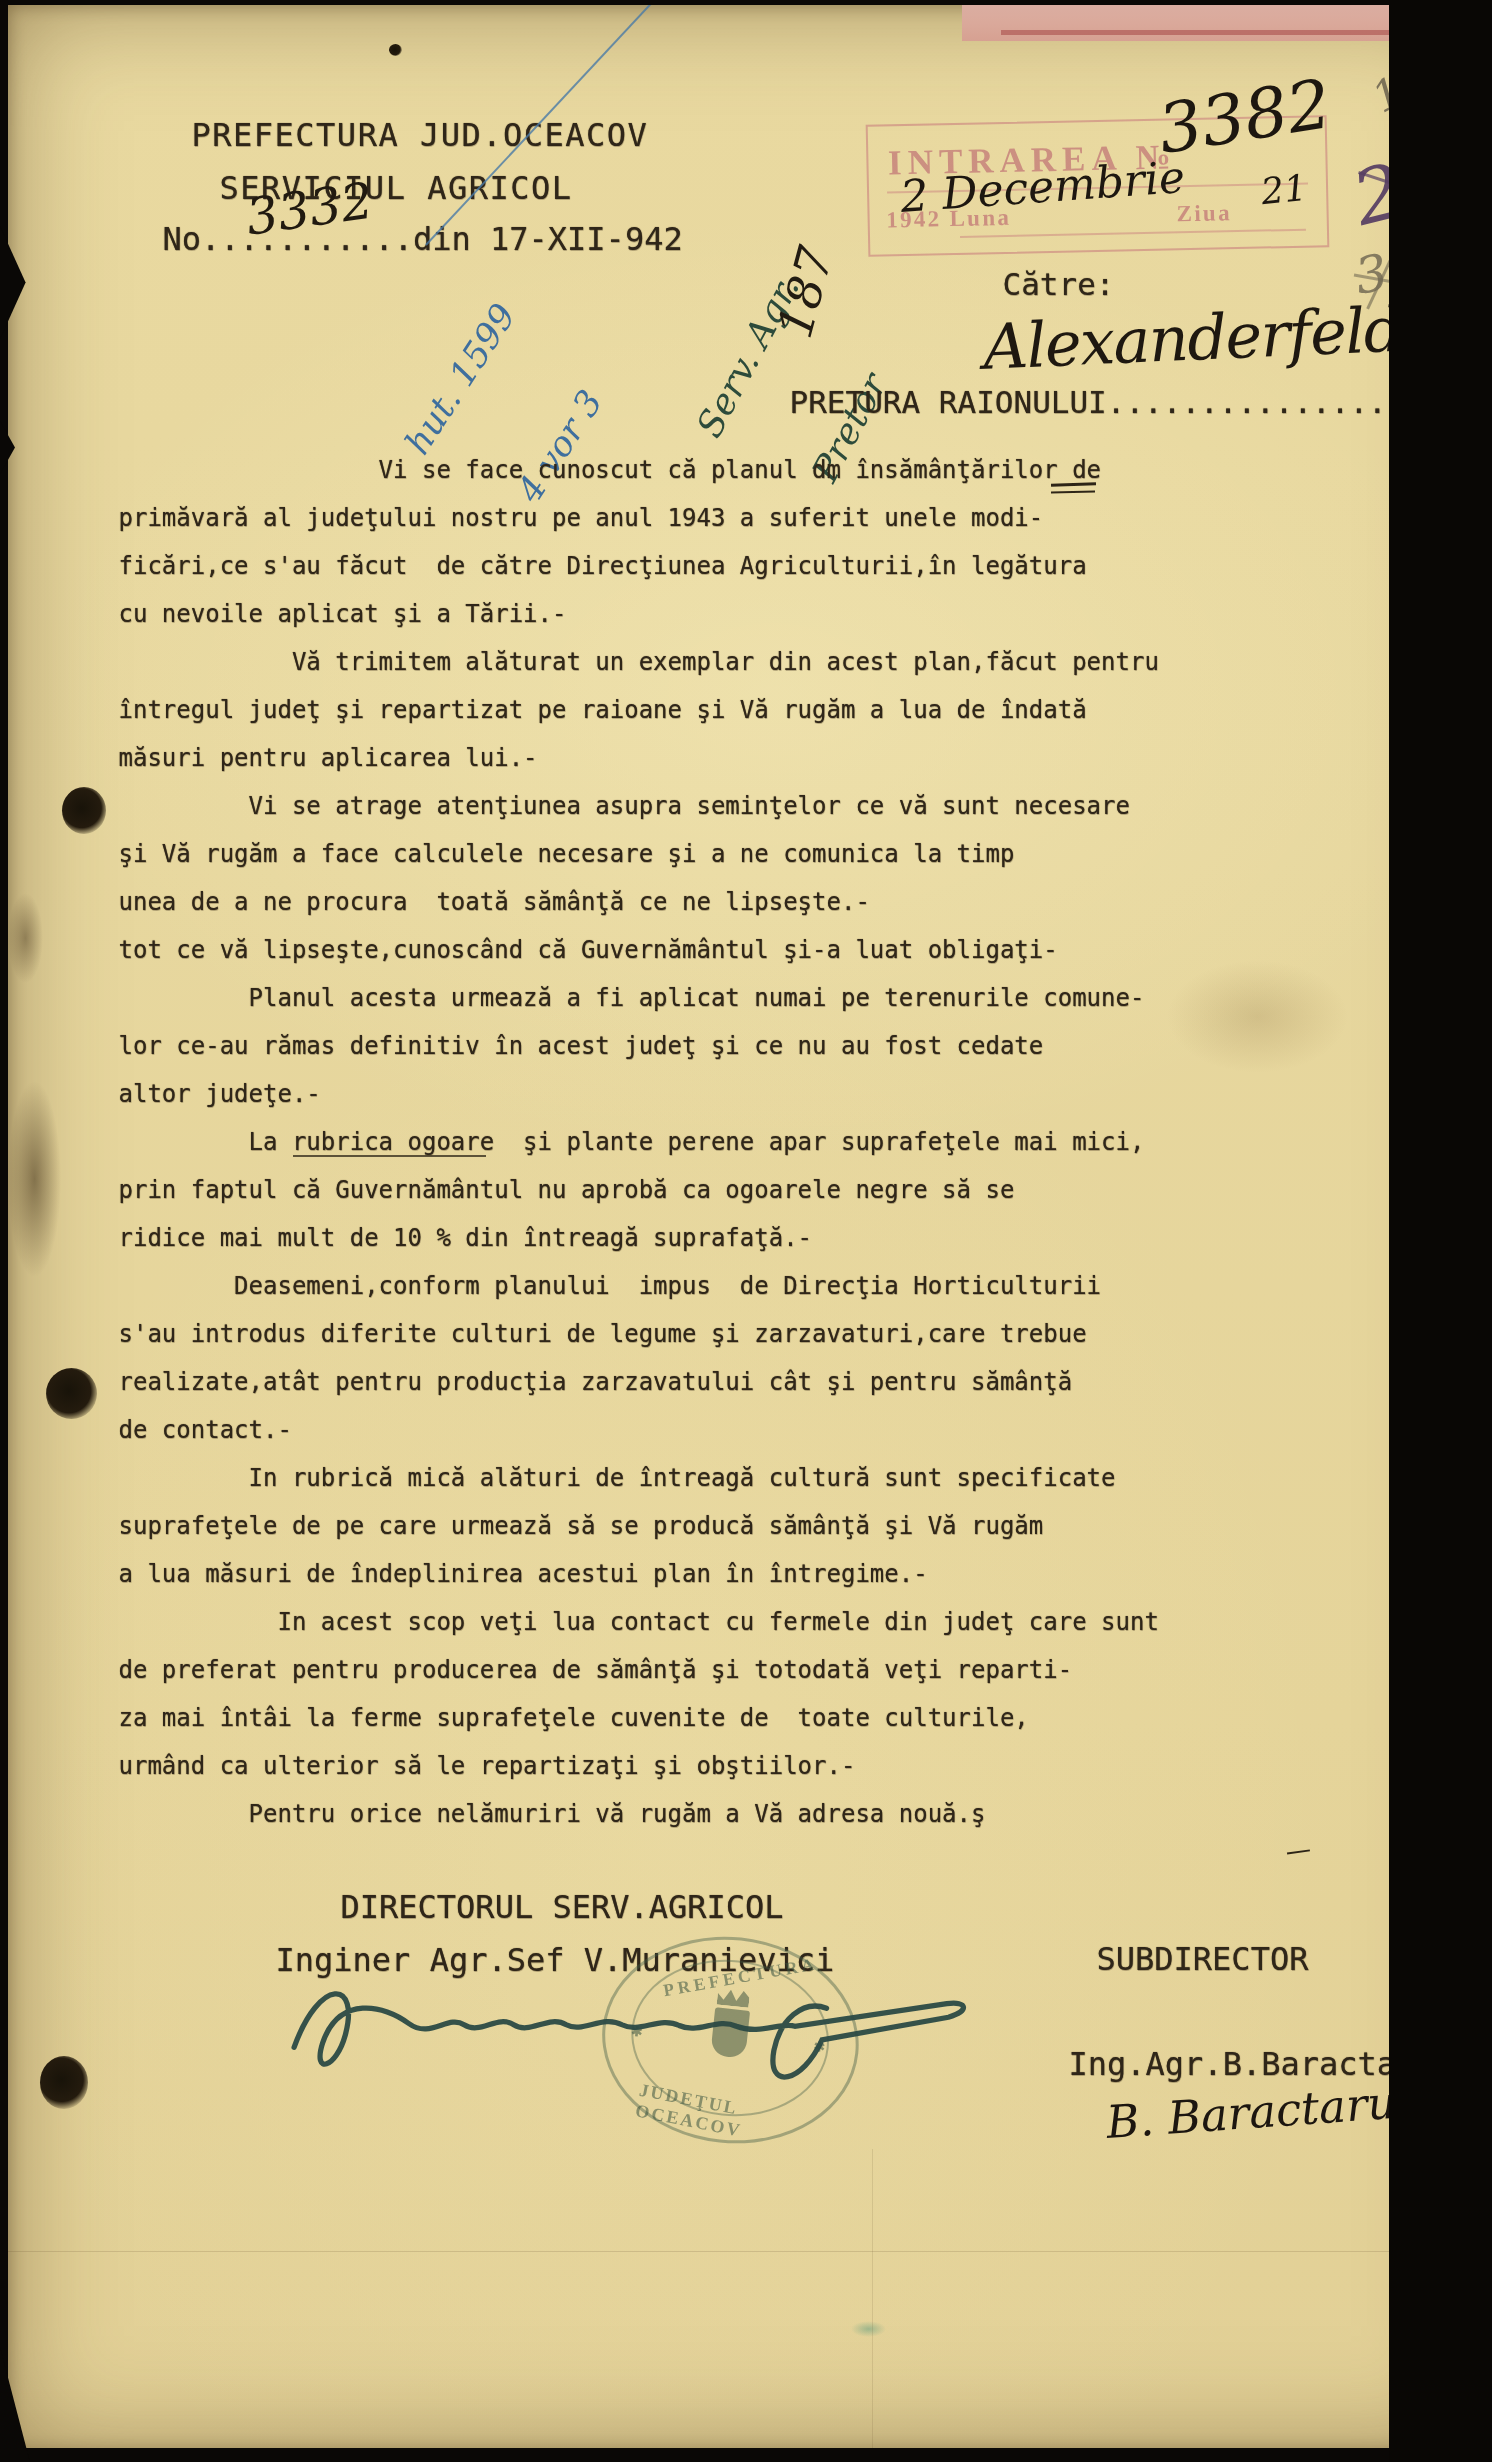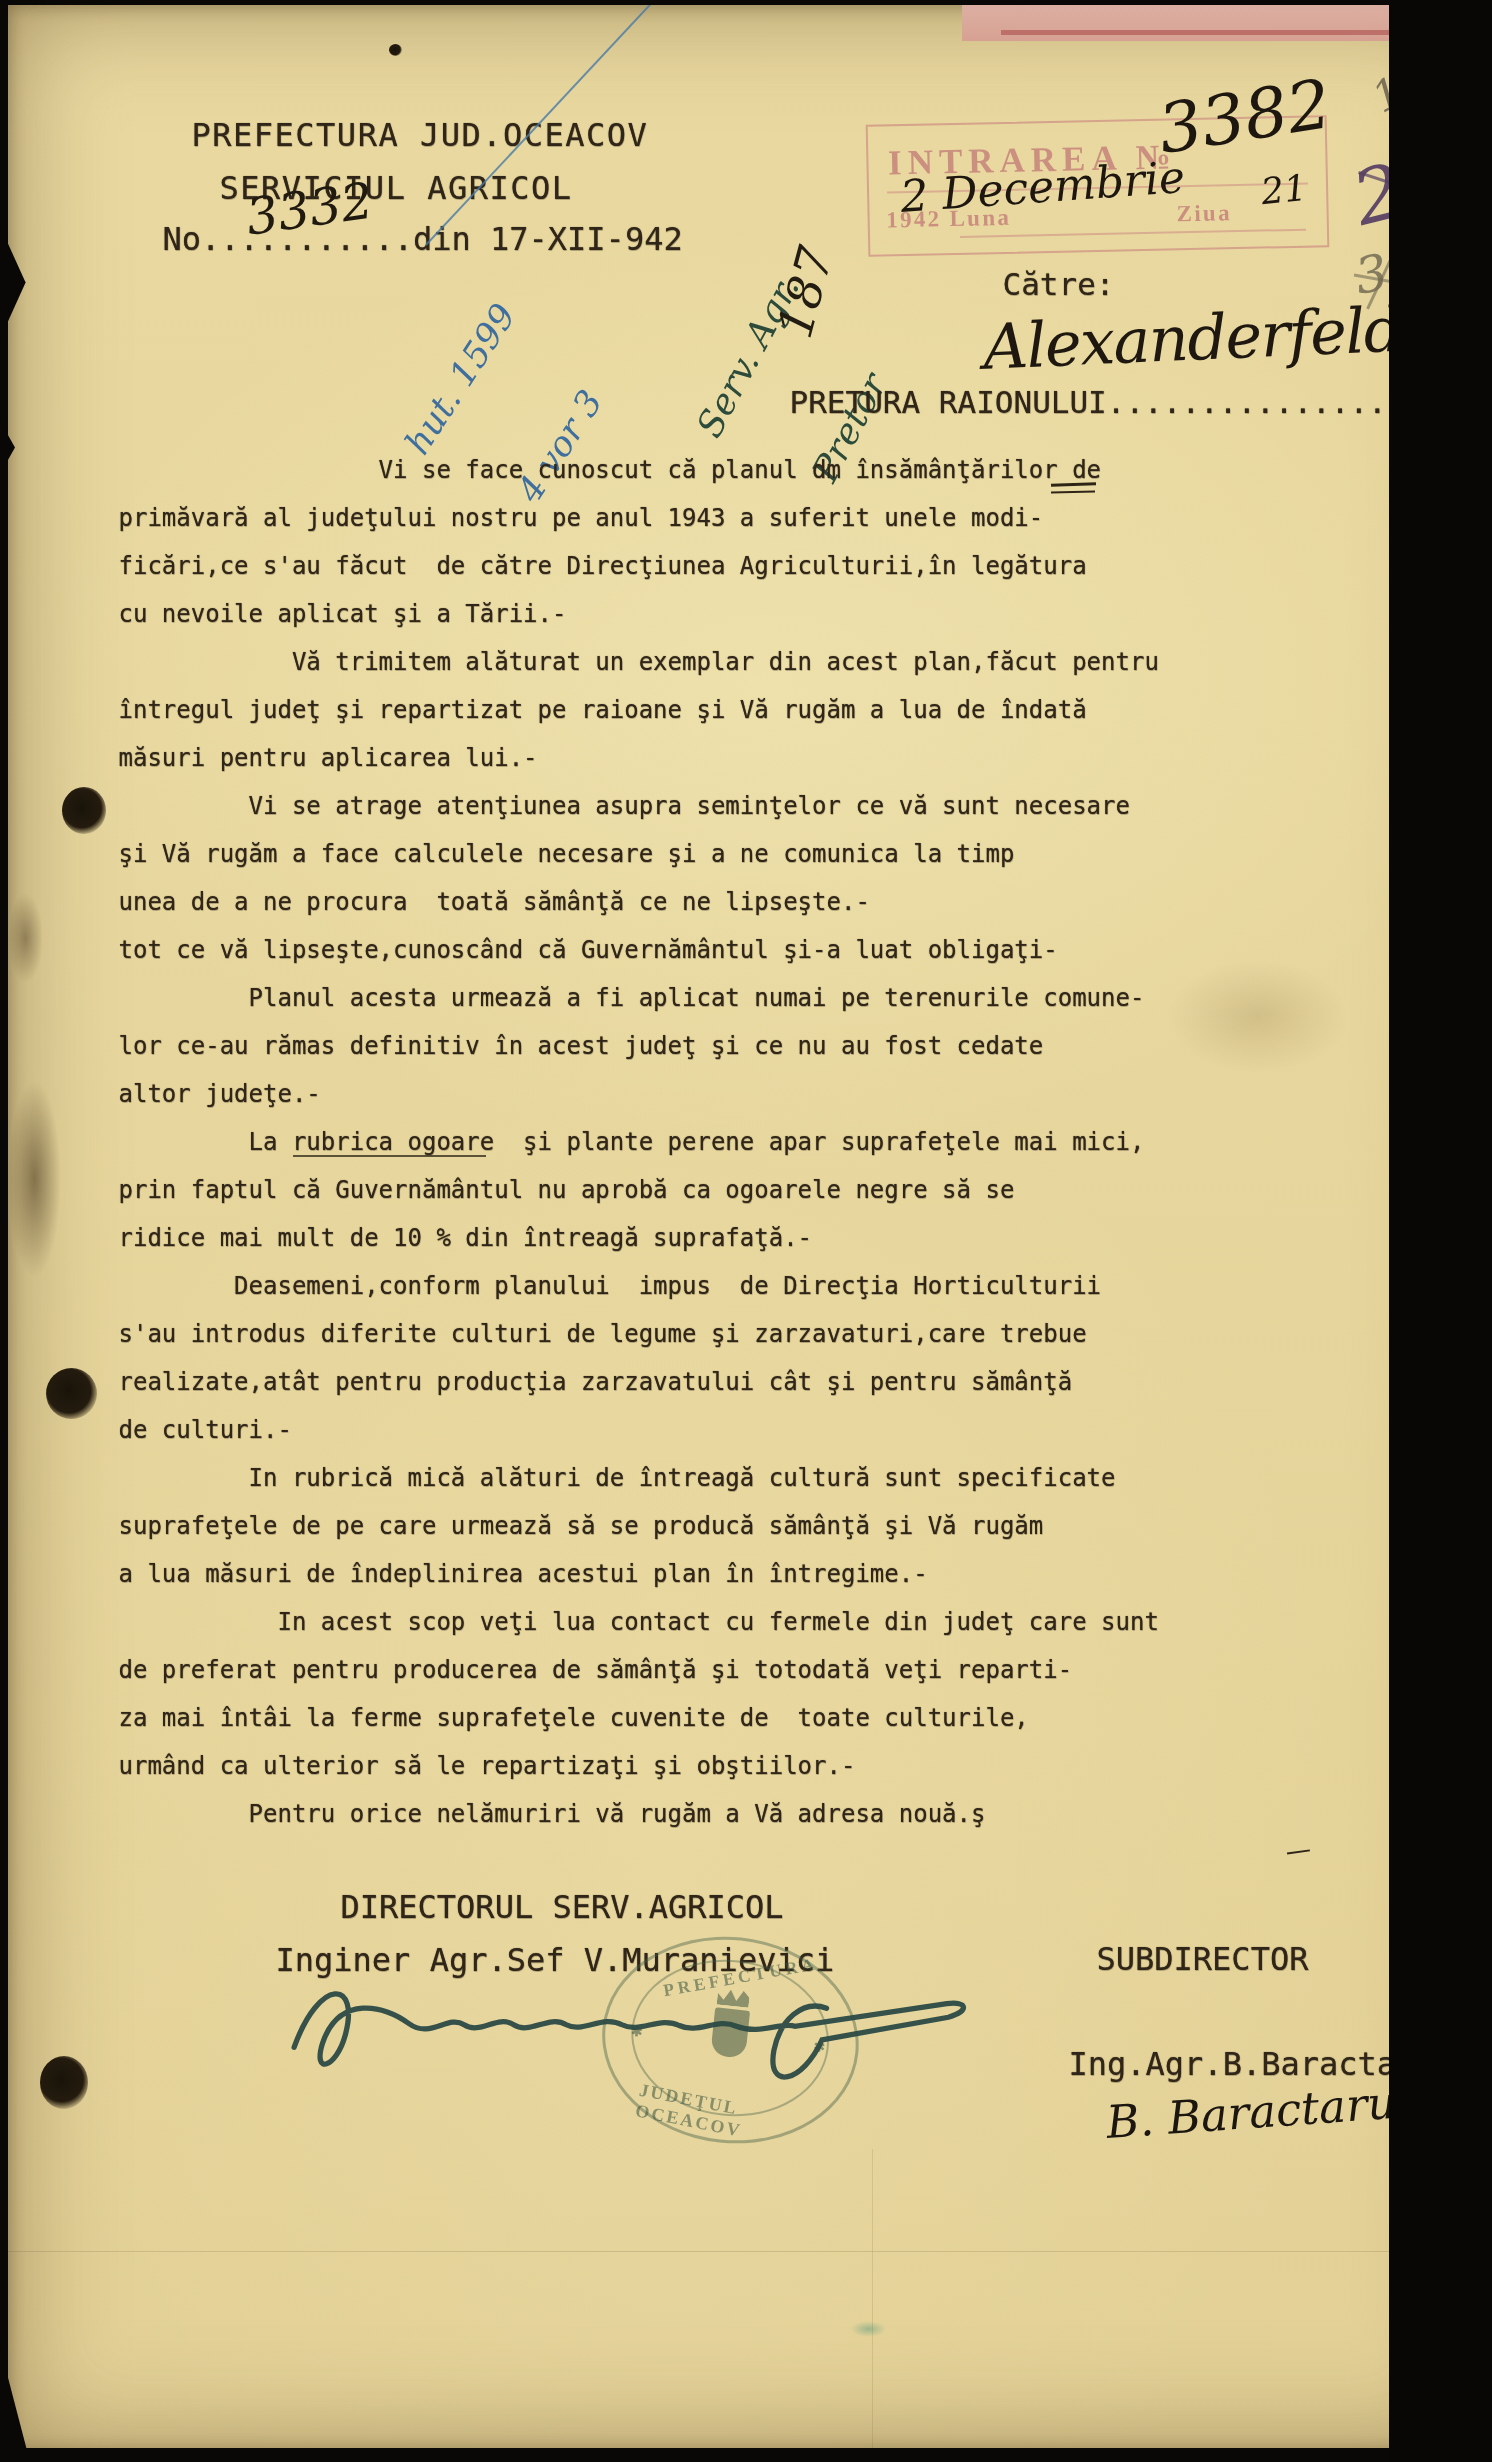--- a/index.html
+++ b/index.html
@@ -95,21 +95,21 @@
         <div class="bodyline">tot ce vă lipseşte,cunoscând că Guvernământul şi-a luat obligaţi-</div>
         <div class="bodyline">         Planul acesta urmează a fi aplicat numai pe terenurile comune-</div>
         <div class="bodyline">lor ce-au rămas definitiv în acest judeţ şi ce nu au fost cedate</div>
         <div class="bodyline">altor judeţe.-</div>
         <div class="bodyline">         La rubrica ogoare  şi plante perene apar suprafeţele mai mici,</div>
         <div class="bodyline">prin faptul că Guvernământul nu aprobă ca ogoarele negre să se</div>
         <div class="bodyline">ridice mai mult de 10 % din întreagă suprafaţă.-</div>
         <div class="bodyline">        Deasemeni,conform planului  impus  de Direcţia Horticulturii</div>
         <div class="bodyline">s'au introdus diferite culturi de legume şi zarzavaturi,care trebue</div>
         <div class="bodyline">realizate,atât pentru producţia zarzavatului cât şi pentru sămânţă</div>
-        <div class="bodyline">de culturi.-</div>
+        <div class="bodyline">de contact.-</div>
         <div class="bodyline">         In rubrică mică alături de întreagă cultură sunt specificate</div>
         <div class="bodyline">suprafeţele de pe care urmează să se producă sămânţă şi Vă rugăm</div>
         <div class="bodyline">a lua măsuri de îndeplinirea acestui plan în întregime.-</div>
         <div class="bodyline">           In acest scop veţi lua contact cu fermele din judeţ care sunt</div>
         <div class="bodyline">de preferat pentru producerea de sămânţă şi totodată veţi reparti-</div>
         <div class="bodyline">za mai întâi la ferme suprafeţele cuvenite de  toate culturile,</div>
         <div class="bodyline">urmând ca ulterior să le repartizaţi şi obştiilor.-</div>
         <div class="bodyline">         Pentru orice nelămuriri vă rugăm a Vă adresa nouă.ş</div>
       </div>
 

